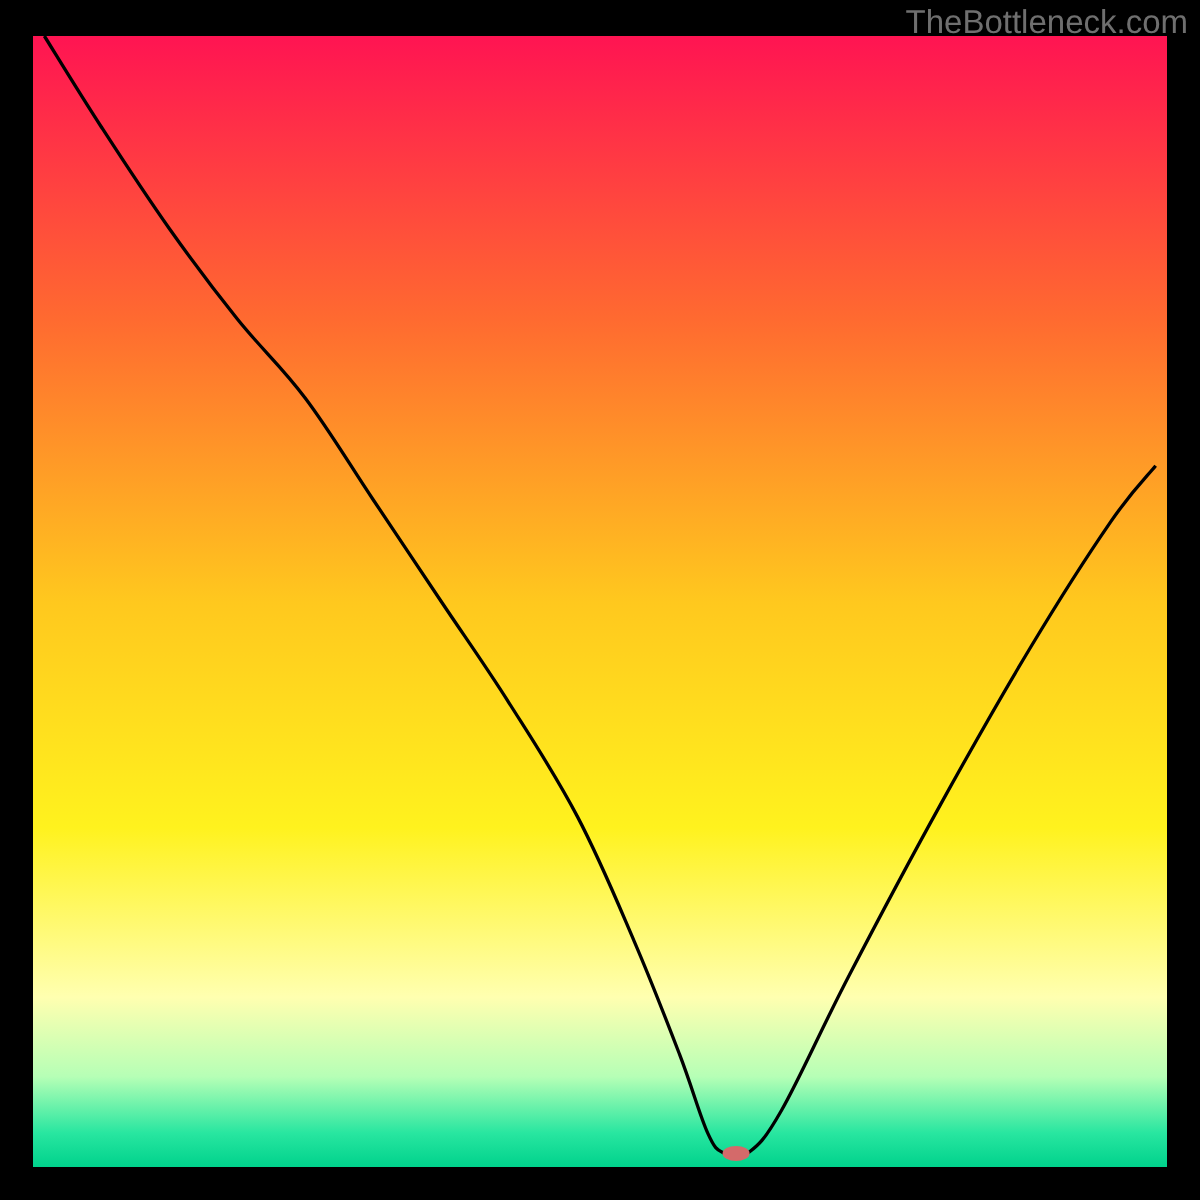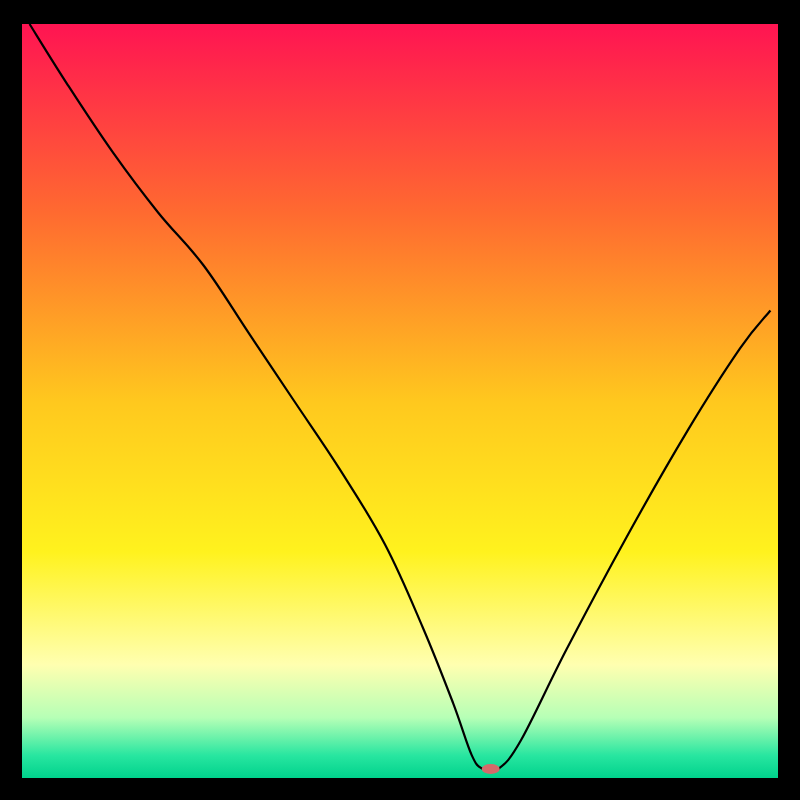--- a/index.html
+++ b/index.html
@@ -27,20 +27,21 @@
     pointer-events: none;
   }
   svg {
     display: block;
   }
 </style>
 </head>
 <body>
 
 <div class="frame">
+  <div class="watermark">TheBottleneck.com</div>
 
   <svg width="800" height="800" viewBox="0 0 800 800">
     <defs>
       <linearGradient id="bg-grad" x1="0" y1="0" x2="0" y2="1">
           <stop offset="0%" stop-color="#ff1452"></stop>
           <stop offset="25%" stop-color="#ff6a30"></stop>
           <stop offset="50%" stop-color="#ffc81e"></stop>
           <stop offset="70%" stop-color="#fff21e"></stop>
           <stop offset="85%" stop-color="#ffffb0"></stop>
           <stop offset="92%" stop-color="#b6ffb6"></stop>

